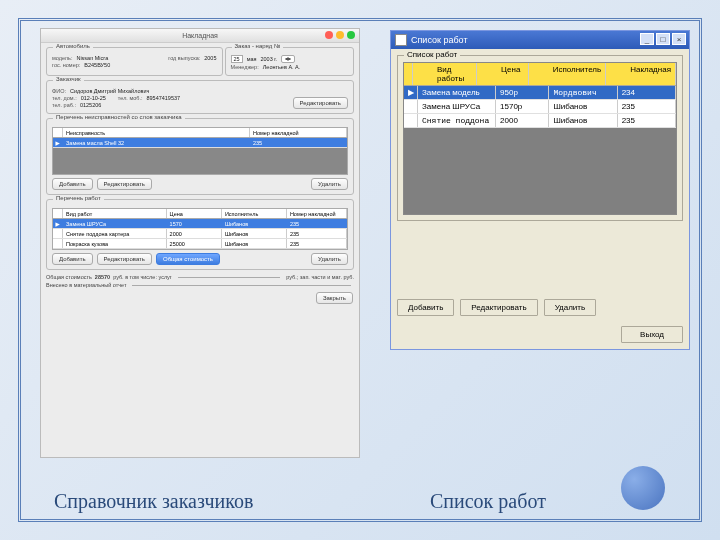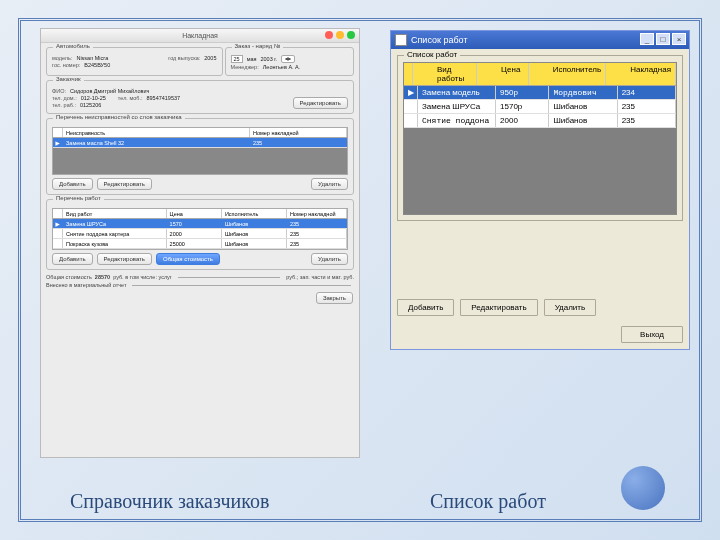--- a/index.html
+++ b/index.html
@@ -1,20 +1,20 @@
 <!DOCTYPE html>
 <html><head>
 <meta charset="utf-8">
 <style>
   * { box-sizing: border-box; margin: 0; padding: 0; }
   body { width: 720px; height: 540px; font-family: Arial, sans-serif; background: linear-gradient(135deg, #e8eef6 0%, #d0dff0 100%); position: relative; }
   .frame { position: absolute; inset: 18px; border: 3px double #5a7fb8; }
   .slide { position: absolute; inset: 0; }
   .caption { position: absolute; font-family: Georgia, serif; font-size: 20px; color: #2a4a7a; }
-  .caption.left { left: 70px; top: 490px; }
+  .caption.left { left: 54px; top: 490px; }
   .caption.right { left: 430px; top: 490px; }
   .circle { position: absolute; right: 55px; bottom: 30px; width: 44px; height: 44px; border-radius: 50%; background: radial-gradient(circle at 30% 30%, #8aaee8, #4a74c0); }
 
   
   .win-left { position: absolute; left: 40px; top: 28px; width: 320px; height: 430px; background: #ececec; border: 1px solid #bbb; font-size: 6px; }
   .mac-title { height: 14px; background: linear-gradient(#f7f7f7,#e0e0e0); border-bottom: 1px solid #ccc; display:flex; align-items:center; justify-content:center; position:relative; font-size:7px; color:#555;}
   .mac-dots { position:absolute; right:4px; top:2px; display:flex; gap:3px;}
   .mac-dots span { width:8px; height:8px; border-radius:50%; display:inline-block;}
   .dot-r{background:#ff5f57;} .dot-y{background:#febc2e;} .dot-g{background:#28c840;}
   .groupbox { margin: 4px 5px; border: 1px solid #bbb; border-radius: 3px; padding: 6px 5px 4px 5px; position:relative; background:#ececec;}

